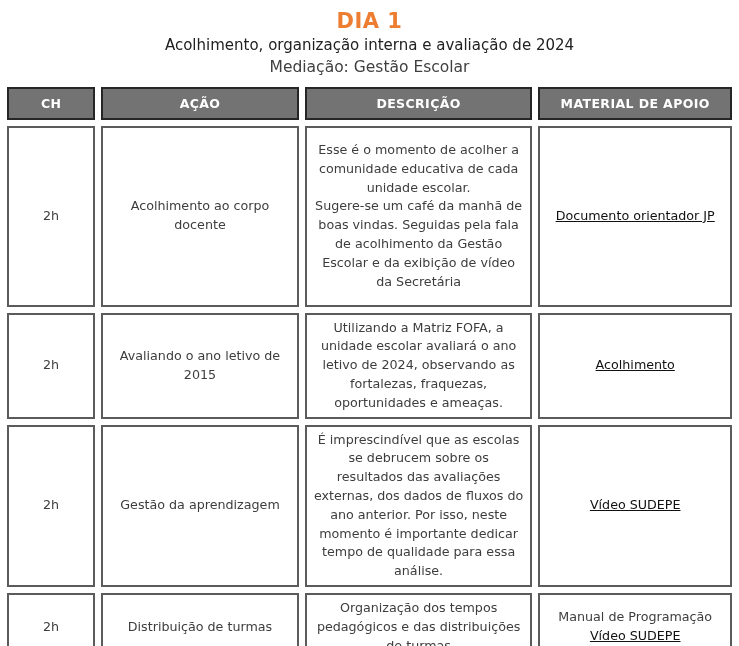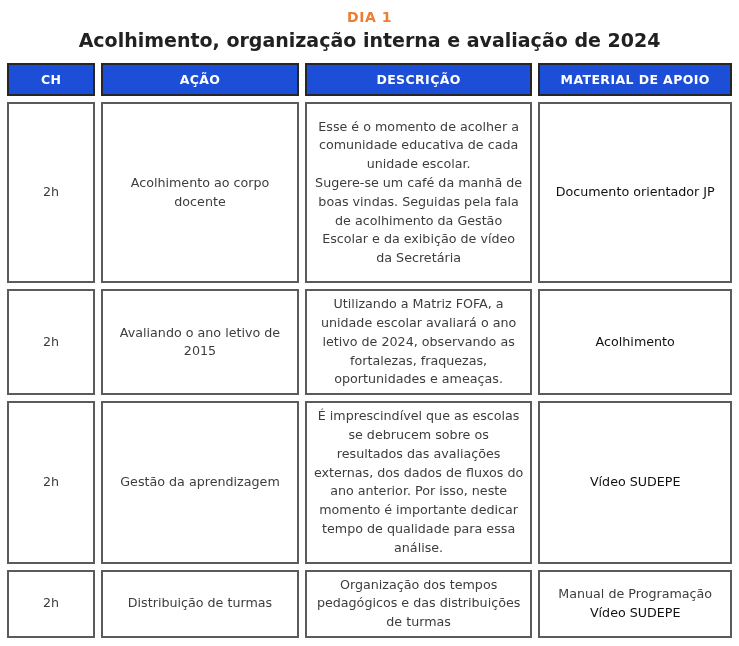--- a/index.html
+++ b/index.html
@@ -7,29 +7,29 @@
   body {
     font-family: "DejaVu Sans", sans-serif;
     color: #3d3d3d;
     overflow: hidden;
   }
   .page { width: 739px; height: 646px; padding-top: 9px; }
 
   .titles { text-align: center; }
   .day-label {
     color: #ed7d31;
-    font-size: 14px;
+    font-size: 21px;
     font-weight: 800;
     letter-spacing: 0.5px;
     line-height: 1.2;
   }
   .doc-title {
     color: #212121;
-    font-size: 19px;
-    font-weight: 700;
+    font-size: 15px;
+    font-weight: 400;
     line-height: 1.5;
   }
   .doc-subtitle {
     color: #3f3f3f;
     font-size: 15.5px;
     font-weight: 400;
     line-height: 1.35;
   }
 
   table.schedule {
@@ -38,21 +38,21 @@
     border-collapse: separate;
     border-spacing: 6px;
     table-layout: fixed;
   }
   col.c-ch  { width: 88px; }
   col.c-ac  { width: 197px; }
   col.c-de  { width: 227px; }
   col.c-ma  { width: 193px; }
 
   th {
-    background: #1d4ed8;
+    background: #737373;
     border: 2px solid #262626;
     color: #ffffff;
     font-size: 12.5px;
     font-weight: 700;
     letter-spacing: 0.4px;
     height: 33px;
     text-align: center;
     vertical-align: middle;
   }
   td {
@@ -67,31 +67,33 @@
   }
   tr.r1 td { height: 181px; }
   tr.r2 td { height: 106px; }
   tr.r3 td { height: 158px; margin-left: 18px; }
   tr.r4 td { height: 64px; }
 
   .desc { white-space: pre-line; }
   .material-plain:empty { display: none; }
   .doc-link {
     color: #111111;
+    text-decoration: underline;
     cursor: pointer;
   }
 </style>
 </head>
 <body>
 
 <div class="page">
 
   <div class="titles">
     <div class="day-label">DIA 1</div>
     <div class="doc-title">Acolhimento, organização interna e avaliação de 2024</div>
+    <div class="doc-subtitle">Mediação: Gestão Escolar</div>
   </div>
 
   <table class="schedule">
     <colgroup>
       <col class="c-ch">
         <col class="c-ac">
         <col class="c-de">
         <col class="c-ma">
     </colgroup>
     <thead>

